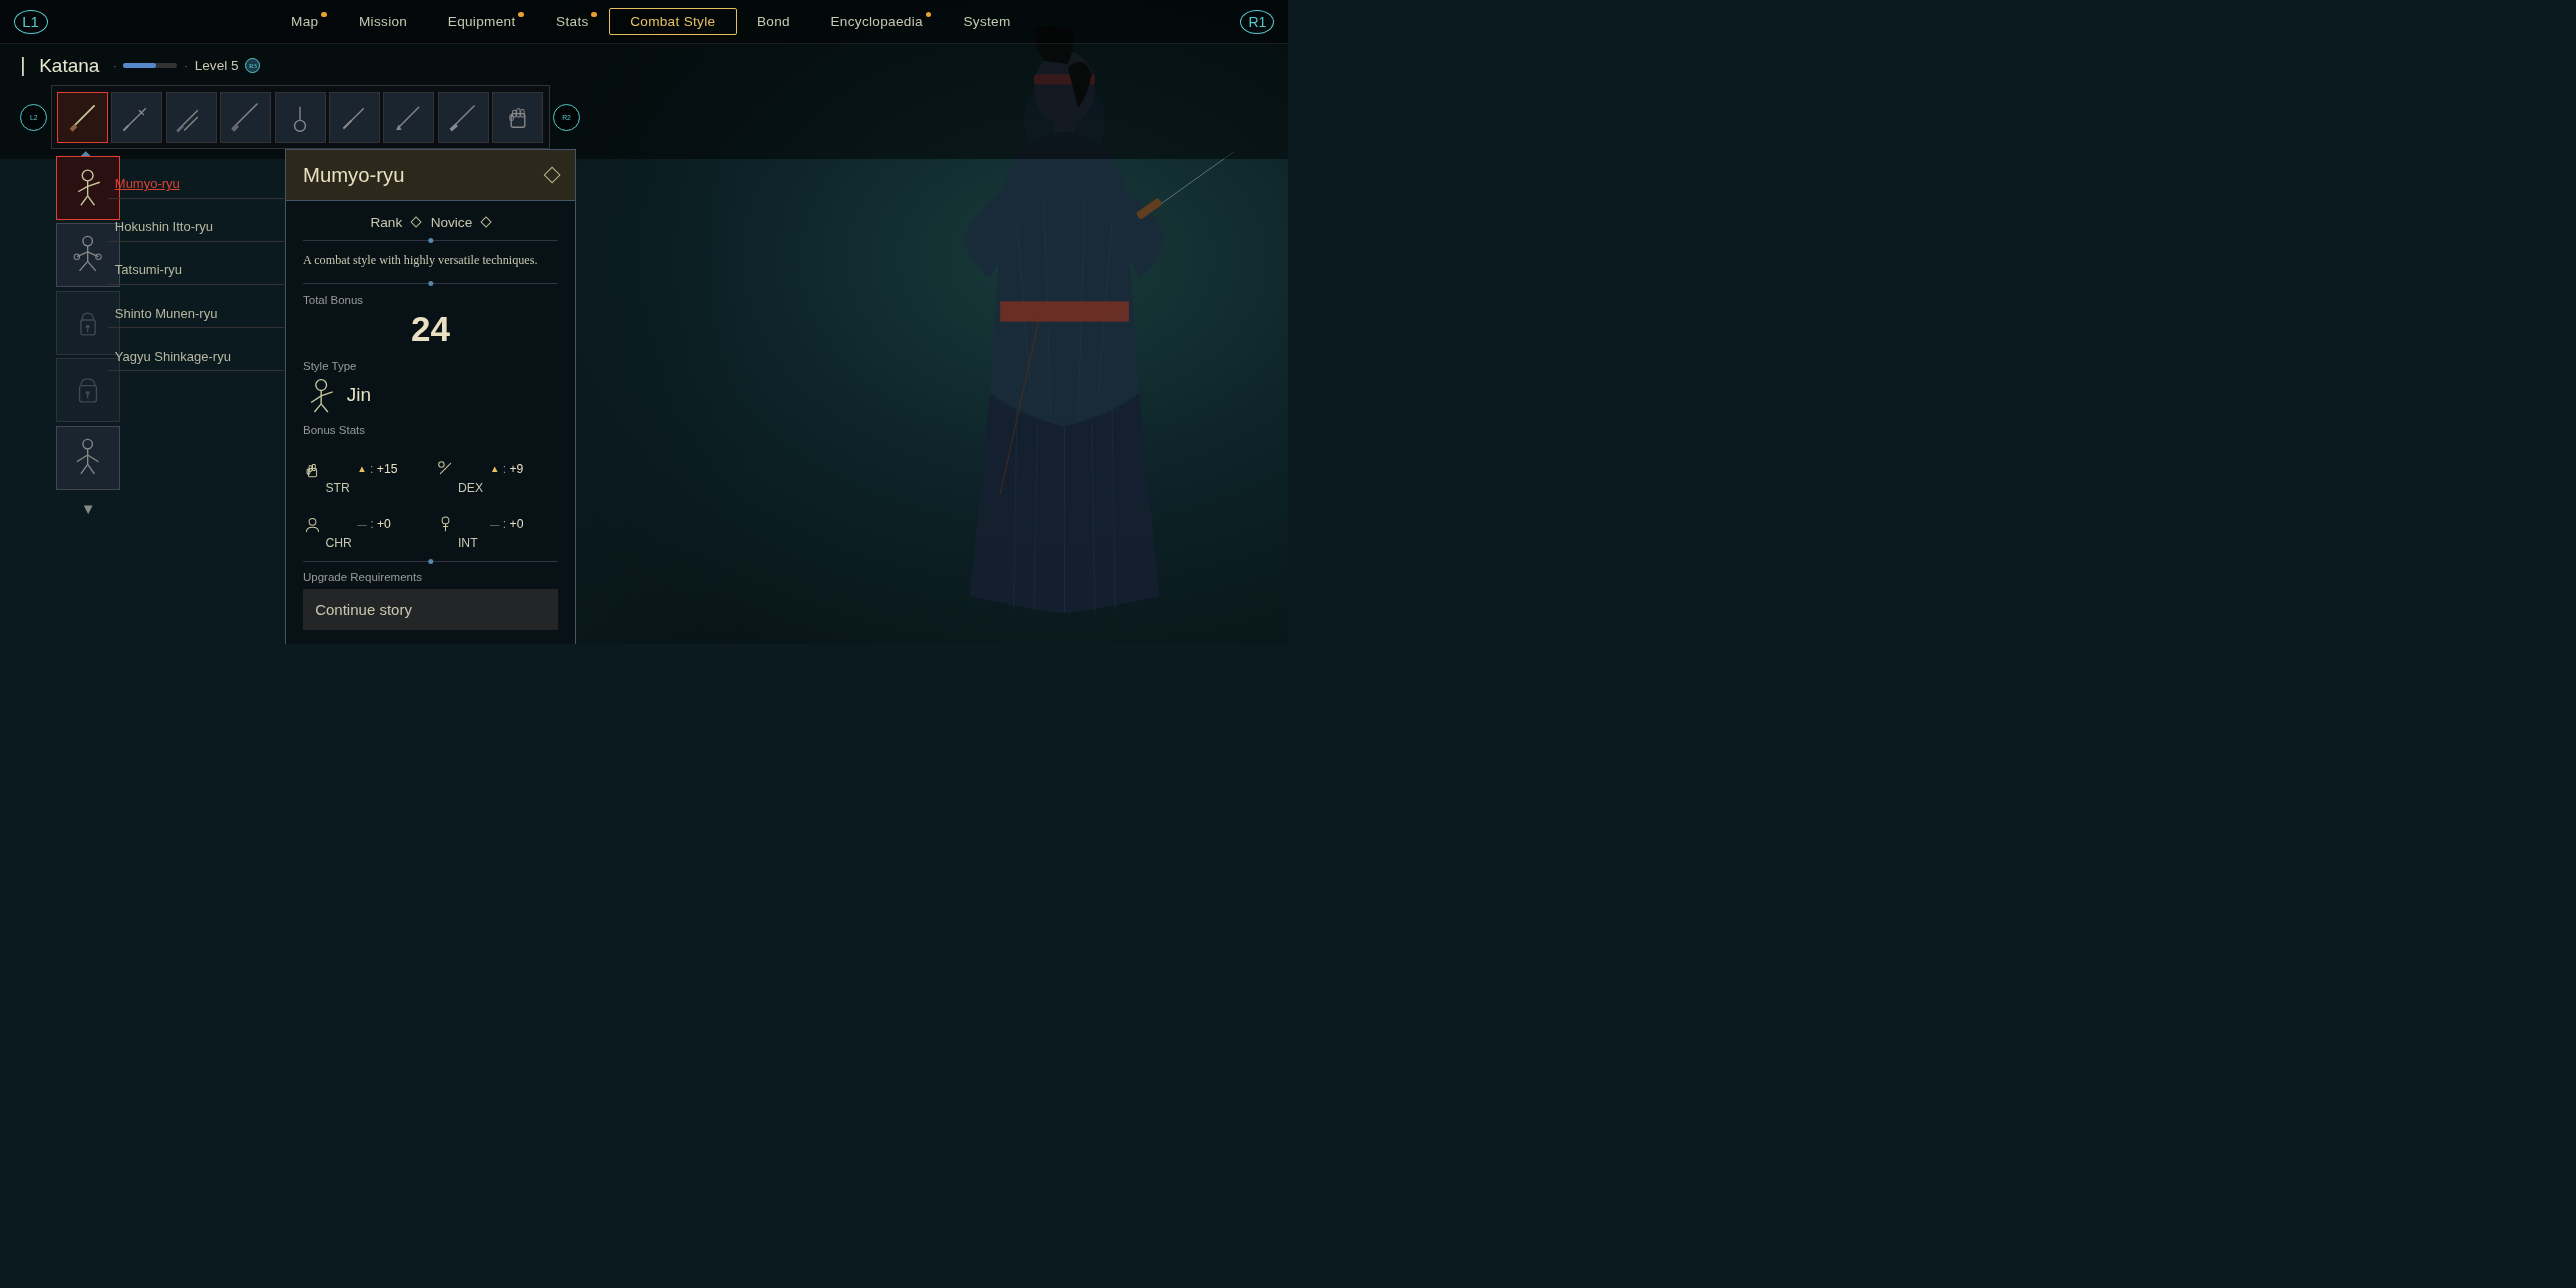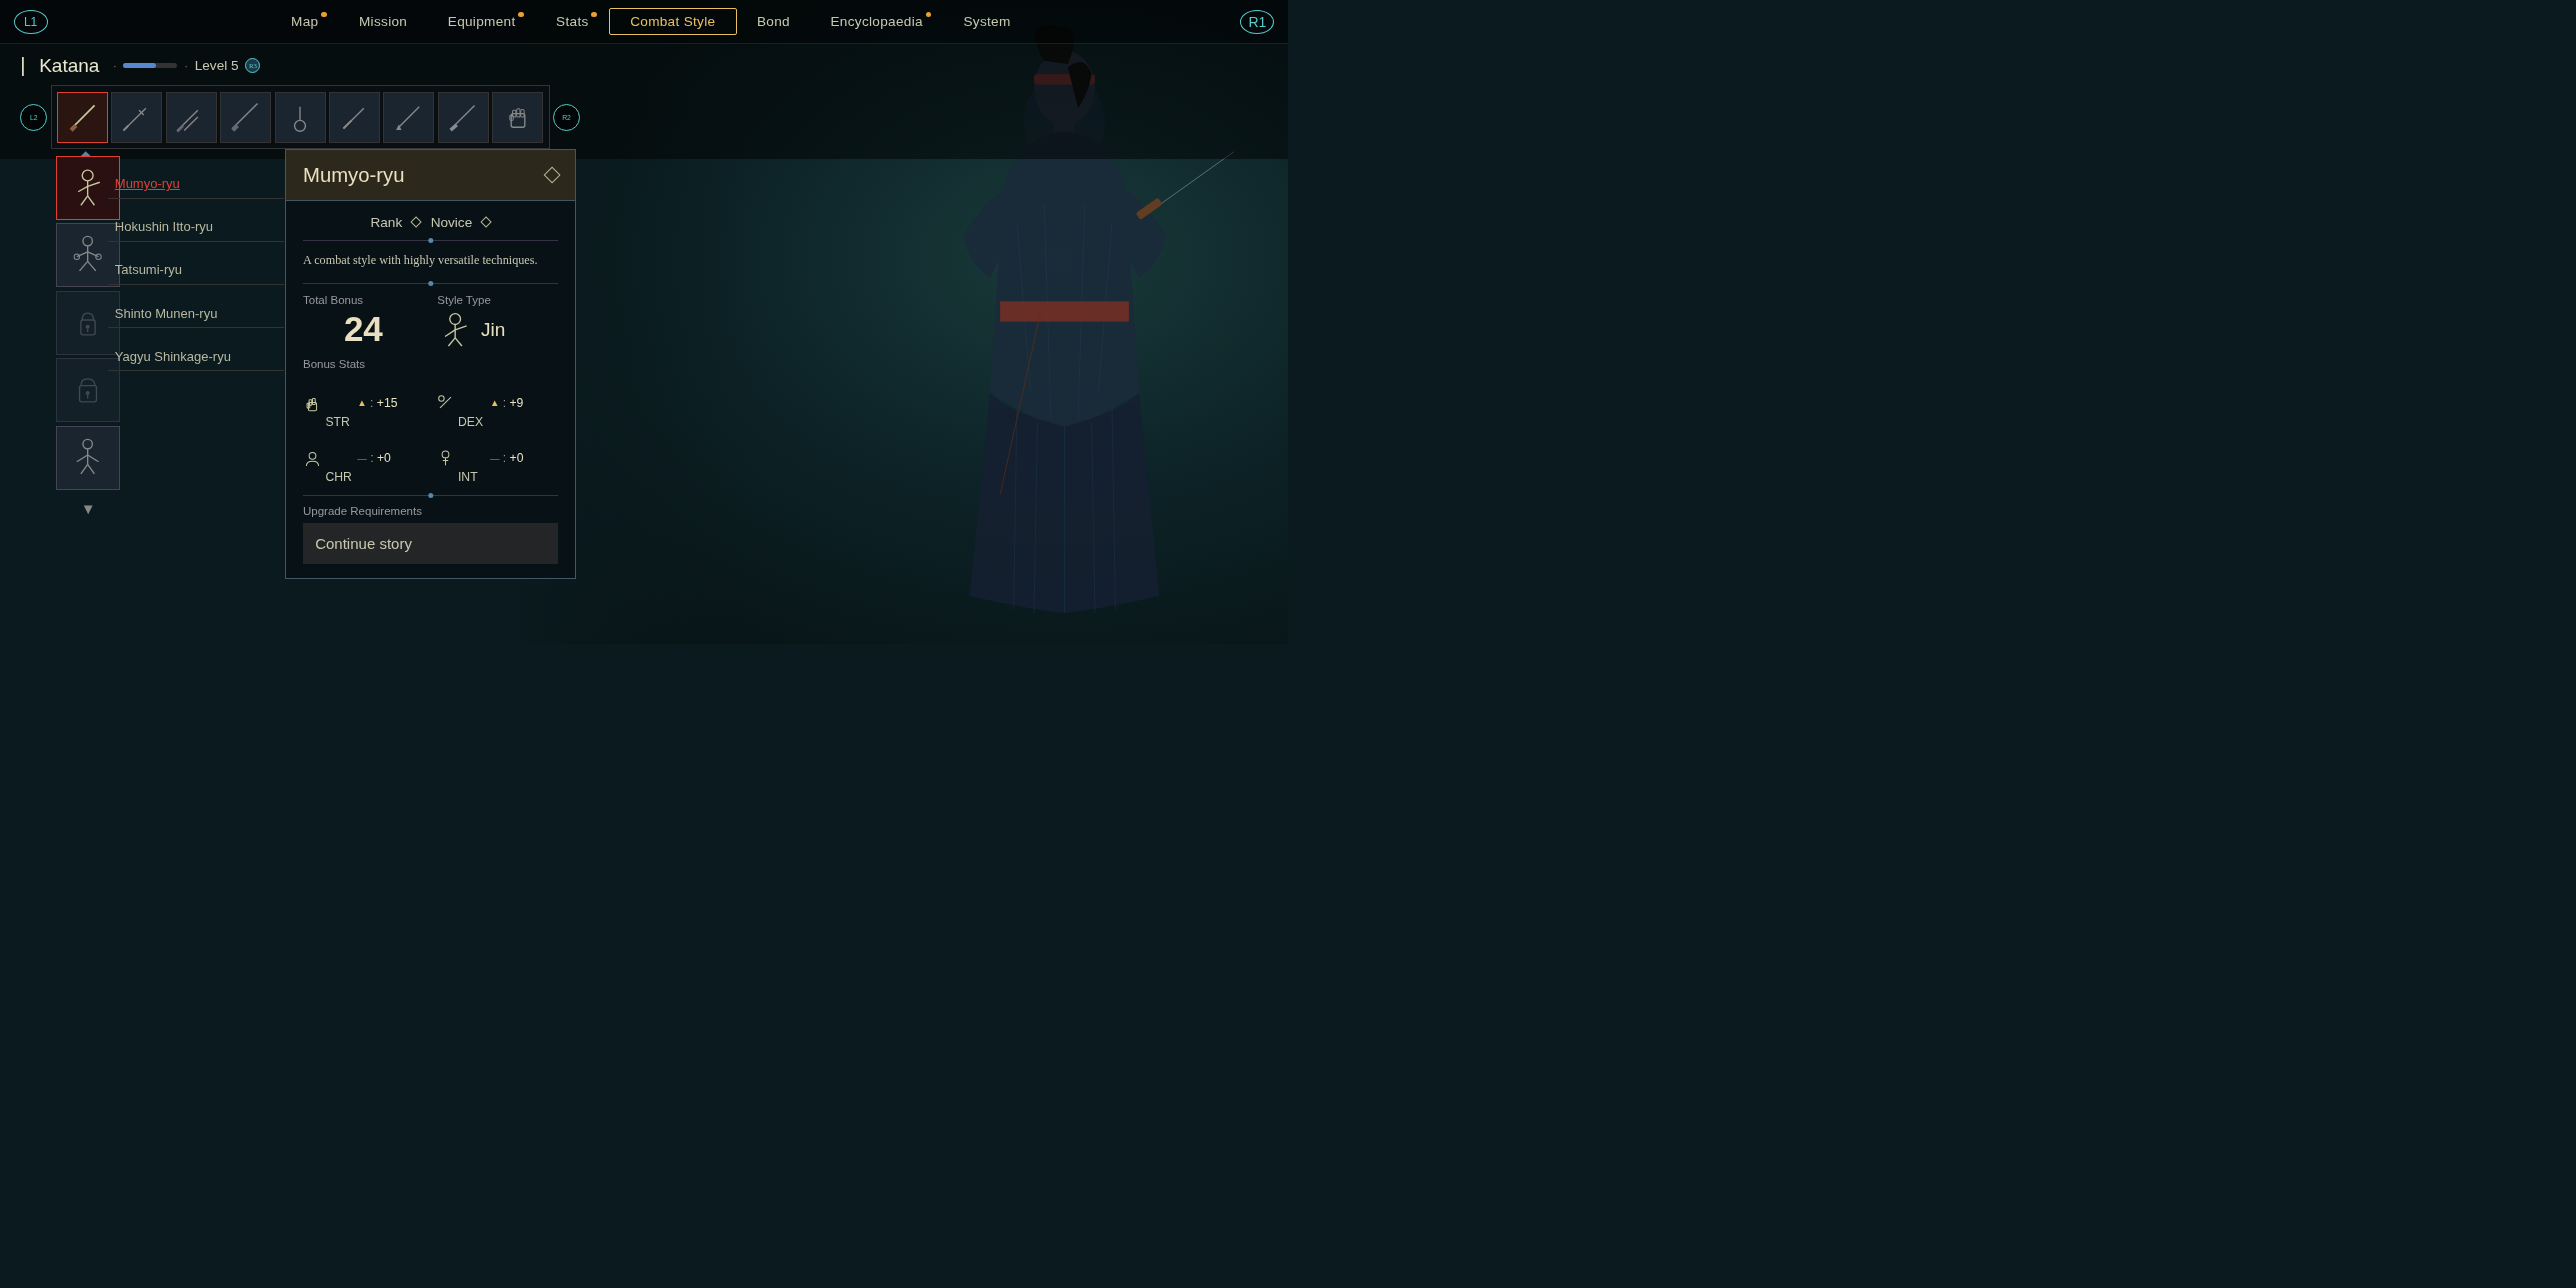--- a/index.html
+++ b/index.html
@@ -58,21 +58,21 @@
       border-bottom: 0.7px solid rgba(255,255,255,0.1);
     }
 
     .nav-btn-l {
       width: 34px;
       height: 24px;
       border-radius: 50%;
       border: 1.4px solid #5cc;
       background: transparent;
       color: #5cc;
-      font-size: 12px;
+      font-size: 15px;
       display: flex;
       align-items: center;
       justify-content: center;
       cursor: pointer;
       margin-right: 13.6px;
       font-family: sans-serif;
     }
 
     .nav-btn-r {
       width: 34px;
@@ -373,20 +373,21 @@
       height: 5.4px;
       background: #5588aa;
       border-radius: 50%;
       transform: translateX(-50%);
     }
 
     .stats-section {
       display: flex;
       gap: 13.6px;
       margin: 10.2px 0;
+      flex-direction: column;
     }
 
     .stat-col {
       flex: 1;
     }
 
     .stat-col-title {
       color: #9898a0;
       font-size: 11.5px;
       font-family: sans-serif;

